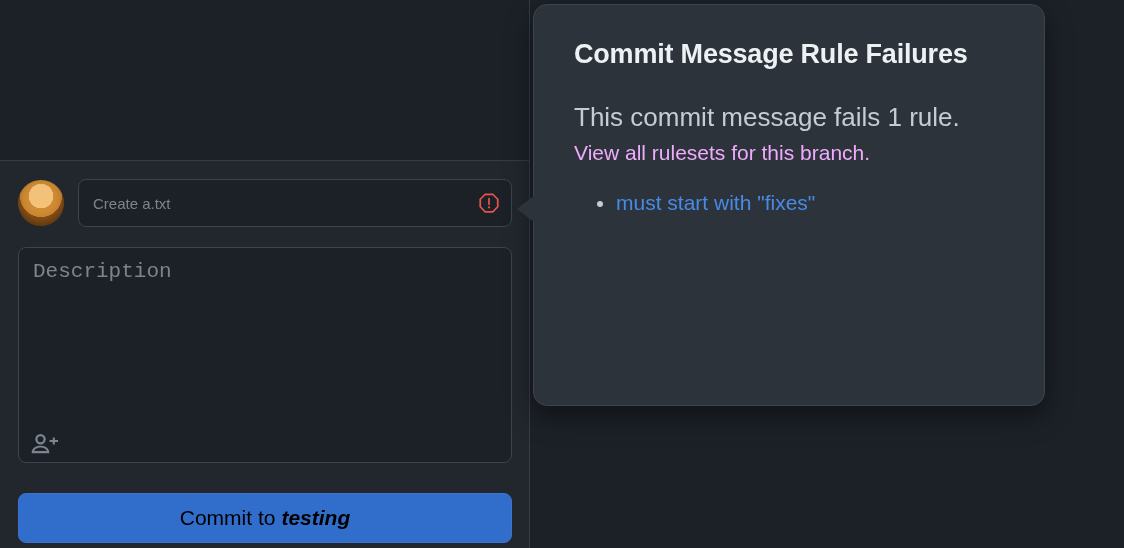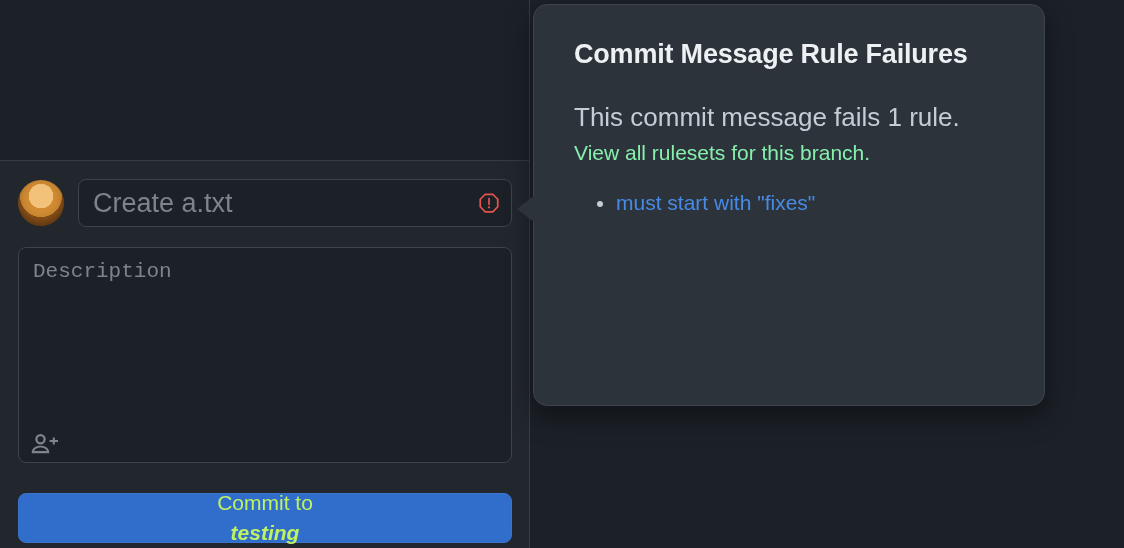--- a/index.html
+++ b/index.html
@@ -44,21 +44,21 @@
   }
 
   .summary-input {
     width: 100%;
     height: 48px;
     background: #1c2128;
     border: 1px solid #3d444d;
     border-radius: 8px;
     padding: 0 67px 0 14px;
     color: #c5ccd4;
-    font-size: 27px;
+    font-size: 15px;
     outline: none;
   }
   .summary-input::placeholder { color: #7c848d; }
 
   .alert-icon {
     position: absolute;
     right: 12px;
     top: 50%;
     transform: translateY(-50%);
     width: 22px;
@@ -101,28 +101,27 @@
     cursor: pointer;
   }
 
   .commit-btn {
     margin-top: 26px;
     width: 100%;
     height: 50px;
     background: #316dca;
     border: 1px solid #3a72cc;
     border-radius: 8px;
-    color: #bef264;
+    color: #000000;
     font-size: 21px;
     cursor: pointer;
     display: flex;
     align-items: center;
     justify-content: center;
     gap: 6px;
-    flex-direction: column;
   }
   .commit-btn .prefix { font-weight: 400; }
   .commit-btn .branch { font-weight: 700; font-style: italic; }
 
   
   .pointer {
     position: absolute;
     left: 517px;
     top: 195px;
     width: 0; height: 0;
@@ -155,21 +154,21 @@
   }
 
   .popover .body-text {
     margin-top: 28px;
     font-size: 26px;
     color: #c5ccd4;
     line-height: 1.5;
   }
 
   .link {
-    color: #86efac;
+    color: #f0abfc;
     text-decoration: none;
     cursor: pointer;
     font-size: 21px;
     line-height: 1.5;
     display: inline-block;
   }
 
   .failed-heading {
     margin-top: 26px;
     font-size: 21px;

